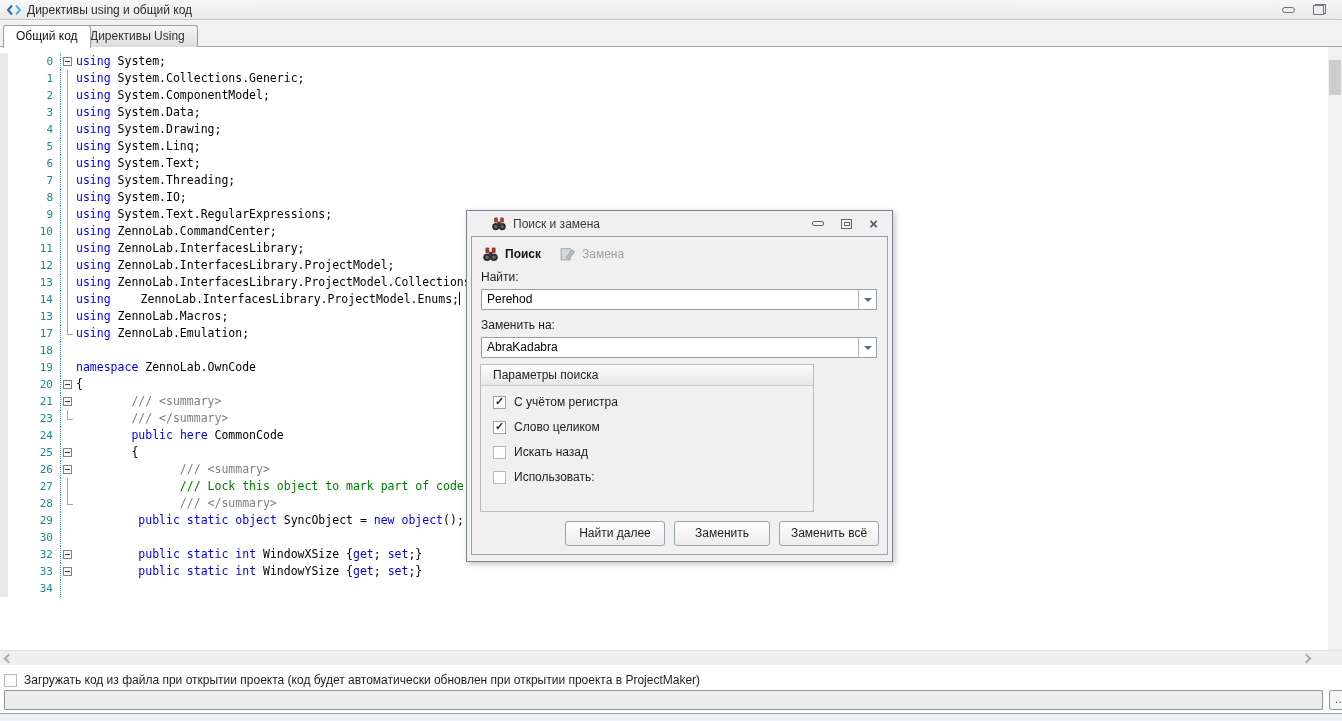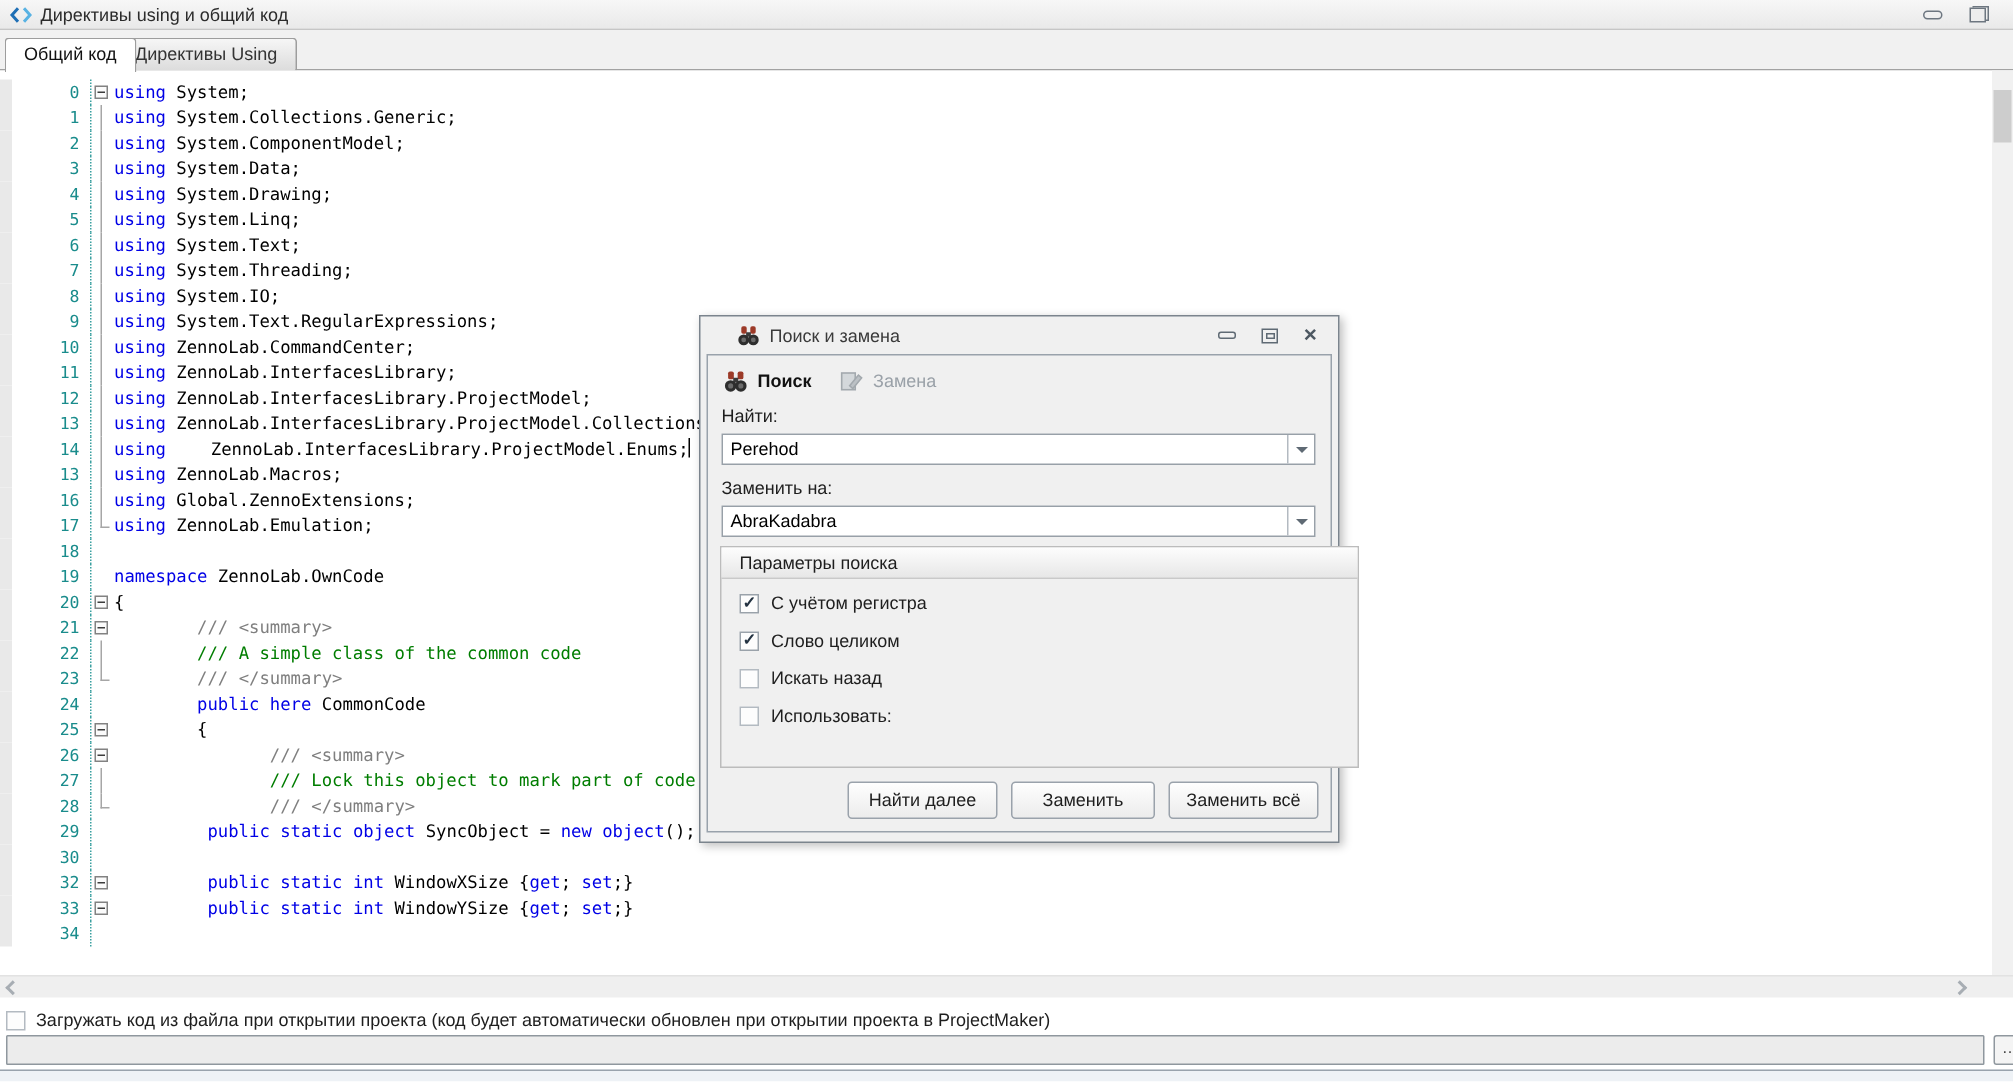--- a/index.html
+++ b/index.html
@@ -71,21 +71,21 @@
   .dlg-toolbar { position:absolute; left:10px; top:4px; height:26px; display:flex; align-items:center; gap:18px; }
   .tool-item { display:flex; align-items:center; gap:6px; }
   .tool-item .lbl-on { font-weight:bold; color:#111; }
   .tool-item .lbl-off { color:#9aa1a8; }
   .dlg-label { position:absolute; left:9px; color:#1e1e1e; }
   .combo { position:absolute; height:21px; background:#fff; border:1px solid #98a0a8; line-height:19px; padding-left:5px; color:#000; }
   .combo .arrow-box { position:absolute; right:0; top:0; bottom:0; width:18px; border-left:1px solid #b3bac1; display:flex; align-items:center; justify-content:center; }
   .tri { width:0; height:0; border-left:4px solid transparent; border-right:4px solid transparent; border-top:4px solid #5f6a74; }
   .combo.disabled { background:#e9e9e9; color:#8d949b; border-color:#b4bac0; }
   .combo.disabled .tri { border-top-color:#a8b0b8; }
-  .groupbox { position:absolute; left:8px; width:426px; top:127px; height:148px; border:1px solid #bcbcbc; background:#f0f0f0; }
+  .groupbox { position:absolute; left:8px; width:334px; top:127px; height:148px; border:1px solid #bcbcbc; background:#f0f0f0; }
   .group-hdr { height:21px; line-height:20px; padding-left:12px; background:linear-gradient(#fdfdfd,#e7e7e7); border-bottom:1px solid #c9c9c9; color:#1e1e1e; }
   .opt { position:absolute; left:12px; display:flex; align-items:center; gap:8px; height:16px; }
   .dlg-buttons { position:absolute; left:0; right:8px; top:284px; display:flex; justify-content:flex-end; gap:9px; }
   .btn { height:25px; background:linear-gradient(#fefefe,#ececec); border:1px solid #9aa2ab; border-radius:3px; color:#1e1e1e; text-align:center; line-height:23px; }
   .btn-1 { width:100px; } .btn-2 { width:96px; } .btn-3 { width:100px; }
 </style>
 </head>
 <body>
 
 <div class="titlebar">
@@ -230,28 +230,20 @@
       <div class="cl">
         <span class="gut"></span>
         <span class="ln" style="color:#1a8c8c">13</span>
         <span class="fold">
           <i class="fline"></i>
         </span>
         <span class="code"><span style="color: rgb(0, 0, 230);">using</span><span style="color: rgb(0, 0, 0);"> ZennoLab.Macros;</span></span>
       </div>
       <div class="cl">
         <span class="gut"></span>
-        <span class="ln" style="color:#1a8c8c">16</span>
-        <span class="fold">
-          <i class="fline"></i>
-        </span>
-        <span class="code"><span style="color: rgb(0, 0, 230);">using</span><span style="color: rgb(0, 0, 0);"> Global.ZennoExtensions;</span></span>
-      </div>
-      <div class="cl">
-        <span class="gut"></span>
         <span class="ln" style="color:#1a8c8c">17</span>
         <span class="fold">
           <i class="fend"></i>
         </span>
         <span class="code"><span style="color: rgb(0, 0, 230);">using</span><span style="color: rgb(0, 0, 0);"> ZennoLab.Emulation;</span></span>
       </div>
       <div class="cl">
         <span class="gut"></span>
         <span class="ln" style="color:#1a8c8c">18</span>
         <span class="fold"></span>
@@ -271,28 +263,20 @@
         </span>
         <span class="code"><span style="color: rgb(0, 0, 0);">{</span></span>
       </div>
       <div class="cl">
         <span class="gut"></span>
         <span class="ln" style="color:#1a8c8c">21</span>
         <span class="fold">
           <i class="fbox"></i>
         </span>
         <span class="code"><span style="color: rgb(0, 0, 0);">        </span><span style="color: rgb(127, 127, 127);">/// &lt;summary&gt;</span></span>
-      </div>
-      <div class="cl">
-        <span class="gut"></span>
-        <span class="ln" style="color:#1a8c8c">22</span>
-        <span class="fold">
-          <i class="fline"></i>
-        </span>
-        <span class="code"><span style="color: rgb(0, 0, 0);">        </span><span style="color: rgb(0, 125, 0);">/// A simple class of the common code</span></span>
       </div>
       <div class="cl">
         <span class="gut"></span>
         <span class="ln" style="color:#1a8c8c">23</span>
         <span class="fold">
           <i class="fend"></i>
         </span>
         <span class="code"><span style="color: rgb(0, 0, 0);">        </span><span style="color: rgb(127, 127, 127);">/// &lt;/summary&gt;</span></span>
       </div>
       <div class="cl">

